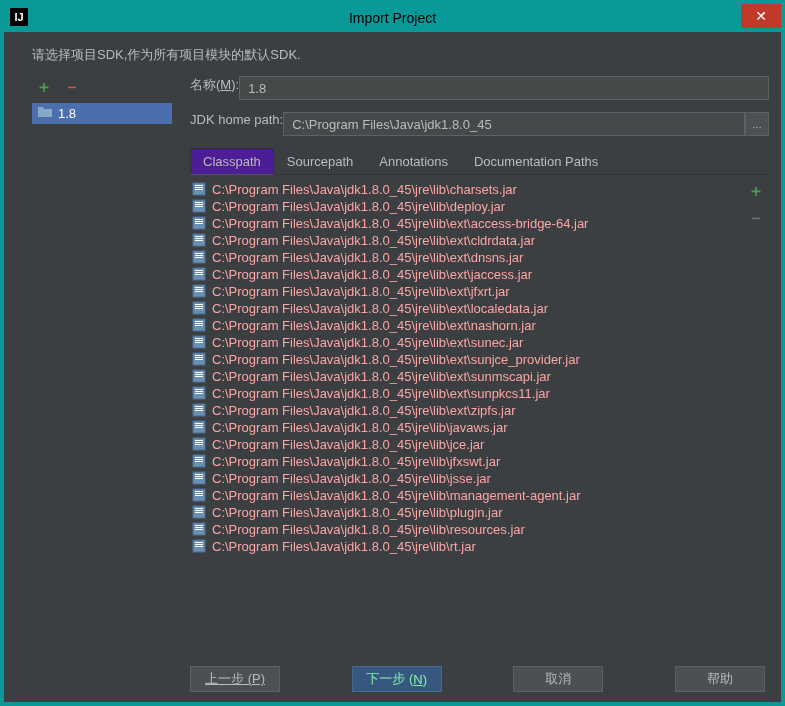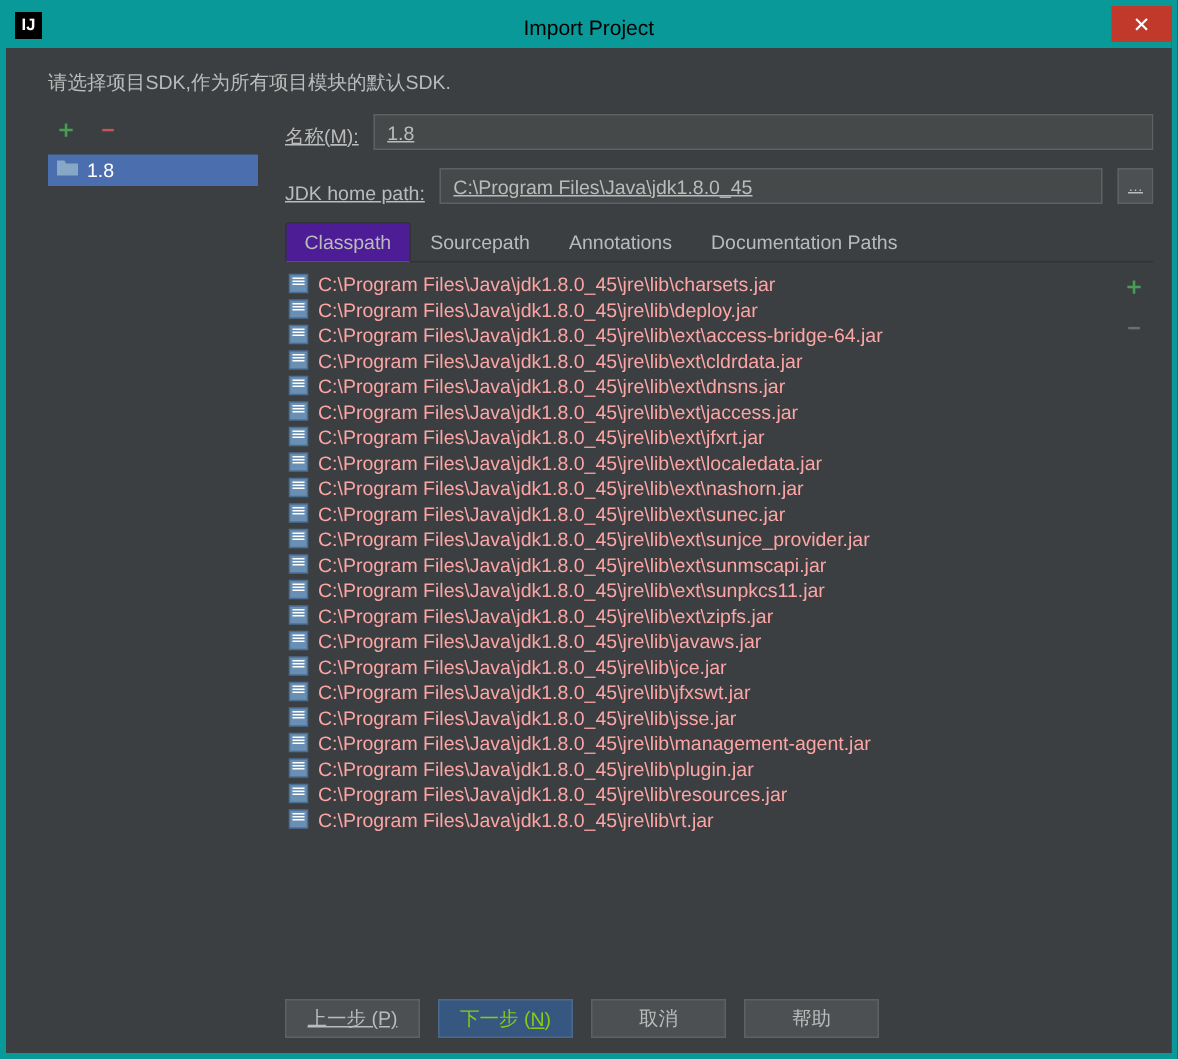--- a/index.html
+++ b/index.html
@@ -13,38 +13,38 @@
     .instruction { font-size: 13px; margin-bottom: 12px; }
     .body { flex: 1; display: flex; gap: 18px; overflow: hidden; }
     .left-pane { width: 140px; display: flex; flex-direction: column; }
     .tool-row { display: flex; gap: 12px; padding: 3px 4px 8px 4px; }
     .plus-icon { color: #499c54; font-size: 16px; font-weight: bold; cursor: pointer; line-height: 1; }
     .minus-icon { color: #c75450; font-size: 16px; font-weight: bold; cursor: pointer; line-height: 1; }
     .tree { flex: 1; }
     .tree-item { background: #4b6eaf; padding: 3px 6px; display: flex; align-items: center; gap: 6px; font-size: 13px; color: #fff; cursor: pointer; }
     .folder-icon { display: inline-block; }
     .right-pane { flex: 1; display: flex; flex-direction: column; overflow: hidden; }
-    .form-row { display: flex; align-items: flex-end; gap: 10px; margin-bottom: 12px; text-decoration: underline; }
+    .form-row { display: flex; align-items: flex-start; margin-bottom: 12px; }
     .form-label { font-size: 13px; white-space: nowrap; }
     .underline { text-decoration: underline; }
     .text-input { flex: 1; background: #45494a; border: 1px solid #5d6163; color: #bbbbbb; padding: 3px 8px; font-size: 13px; height: 24px; }
     .browse-btn { width: 24px; height: 24px; background: #4c5052; border: 1px solid #5d6163; color: #bbbbbb; display: flex; align-items: center; justify-content: center; cursor: pointer; font-size: 10px; }
     .tabs { display: flex; border-bottom: 1px solid #323232; }
     .tab { padding: 5px 12px; font-size: 13px; color: #bbbbbb; cursor: pointer; border: 1px solid transparent; border-bottom: none; }
     .tab.active { background: #4c1d95; border: 1px solid #323232; border-bottom: 1px solid #515658; margin-bottom: -1px; border-radius: 3px 3px 0 0; }
     .list-area { flex: 1; display: flex; overflow: hidden; border-top: none; }
     .file-list { flex: 1; overflow-y: auto; padding: 6px 2px; }
     .file-row { display: flex; gap: 6px; padding: 1px 0; font-size: 13px; color: #fca5a5; }
     .jar-icon { width: 14px; height: 14px; flex-shrink: 0; }
     .list-tools { width: 26px; padding-top: 6px; display: flex; flex-direction: column; align-items: center; gap: 6px; }
     .list-plus { color: #499c54; font-size: 16px; font-weight: bold; cursor: pointer; }
     .list-minus { color: #6e6e6e; font-size: 16px; font-weight: bold; }
-    .footer { display: flex; justify-content: flex-start; gap: 12px; padding: 14px 4px 0 0; }
+    .footer { display: flex; justify-content: space-between; gap: 12px; padding: 14px 4px 0 0; }
     .btn { min-width: 90px; height: 26px; background: #4c5052; border: 1px solid #5d6163; color: #bbbbbb; font-size: 13px; display: flex; align-items: center; justify-content: center; cursor: pointer; padding: 0 10px; }
-    .btn.primary { background: #365880; border-color: #4a688c; color: #84cc16; }
+    .btn.primary { background: #365880; border-color: #4a688c; color: #86efac; }
     ::-webkit-scrollbar { width: 10px; }
     ::-webkit-scrollbar-track { background: #3c3f41; }
     ::-webkit-scrollbar-thumb { background: #5a5d5f; }
   </style>
 </head>
 <body>
 
 <div class="window">
   <div class="titlebar">
     <div class="ij-icon">IJ</div>

